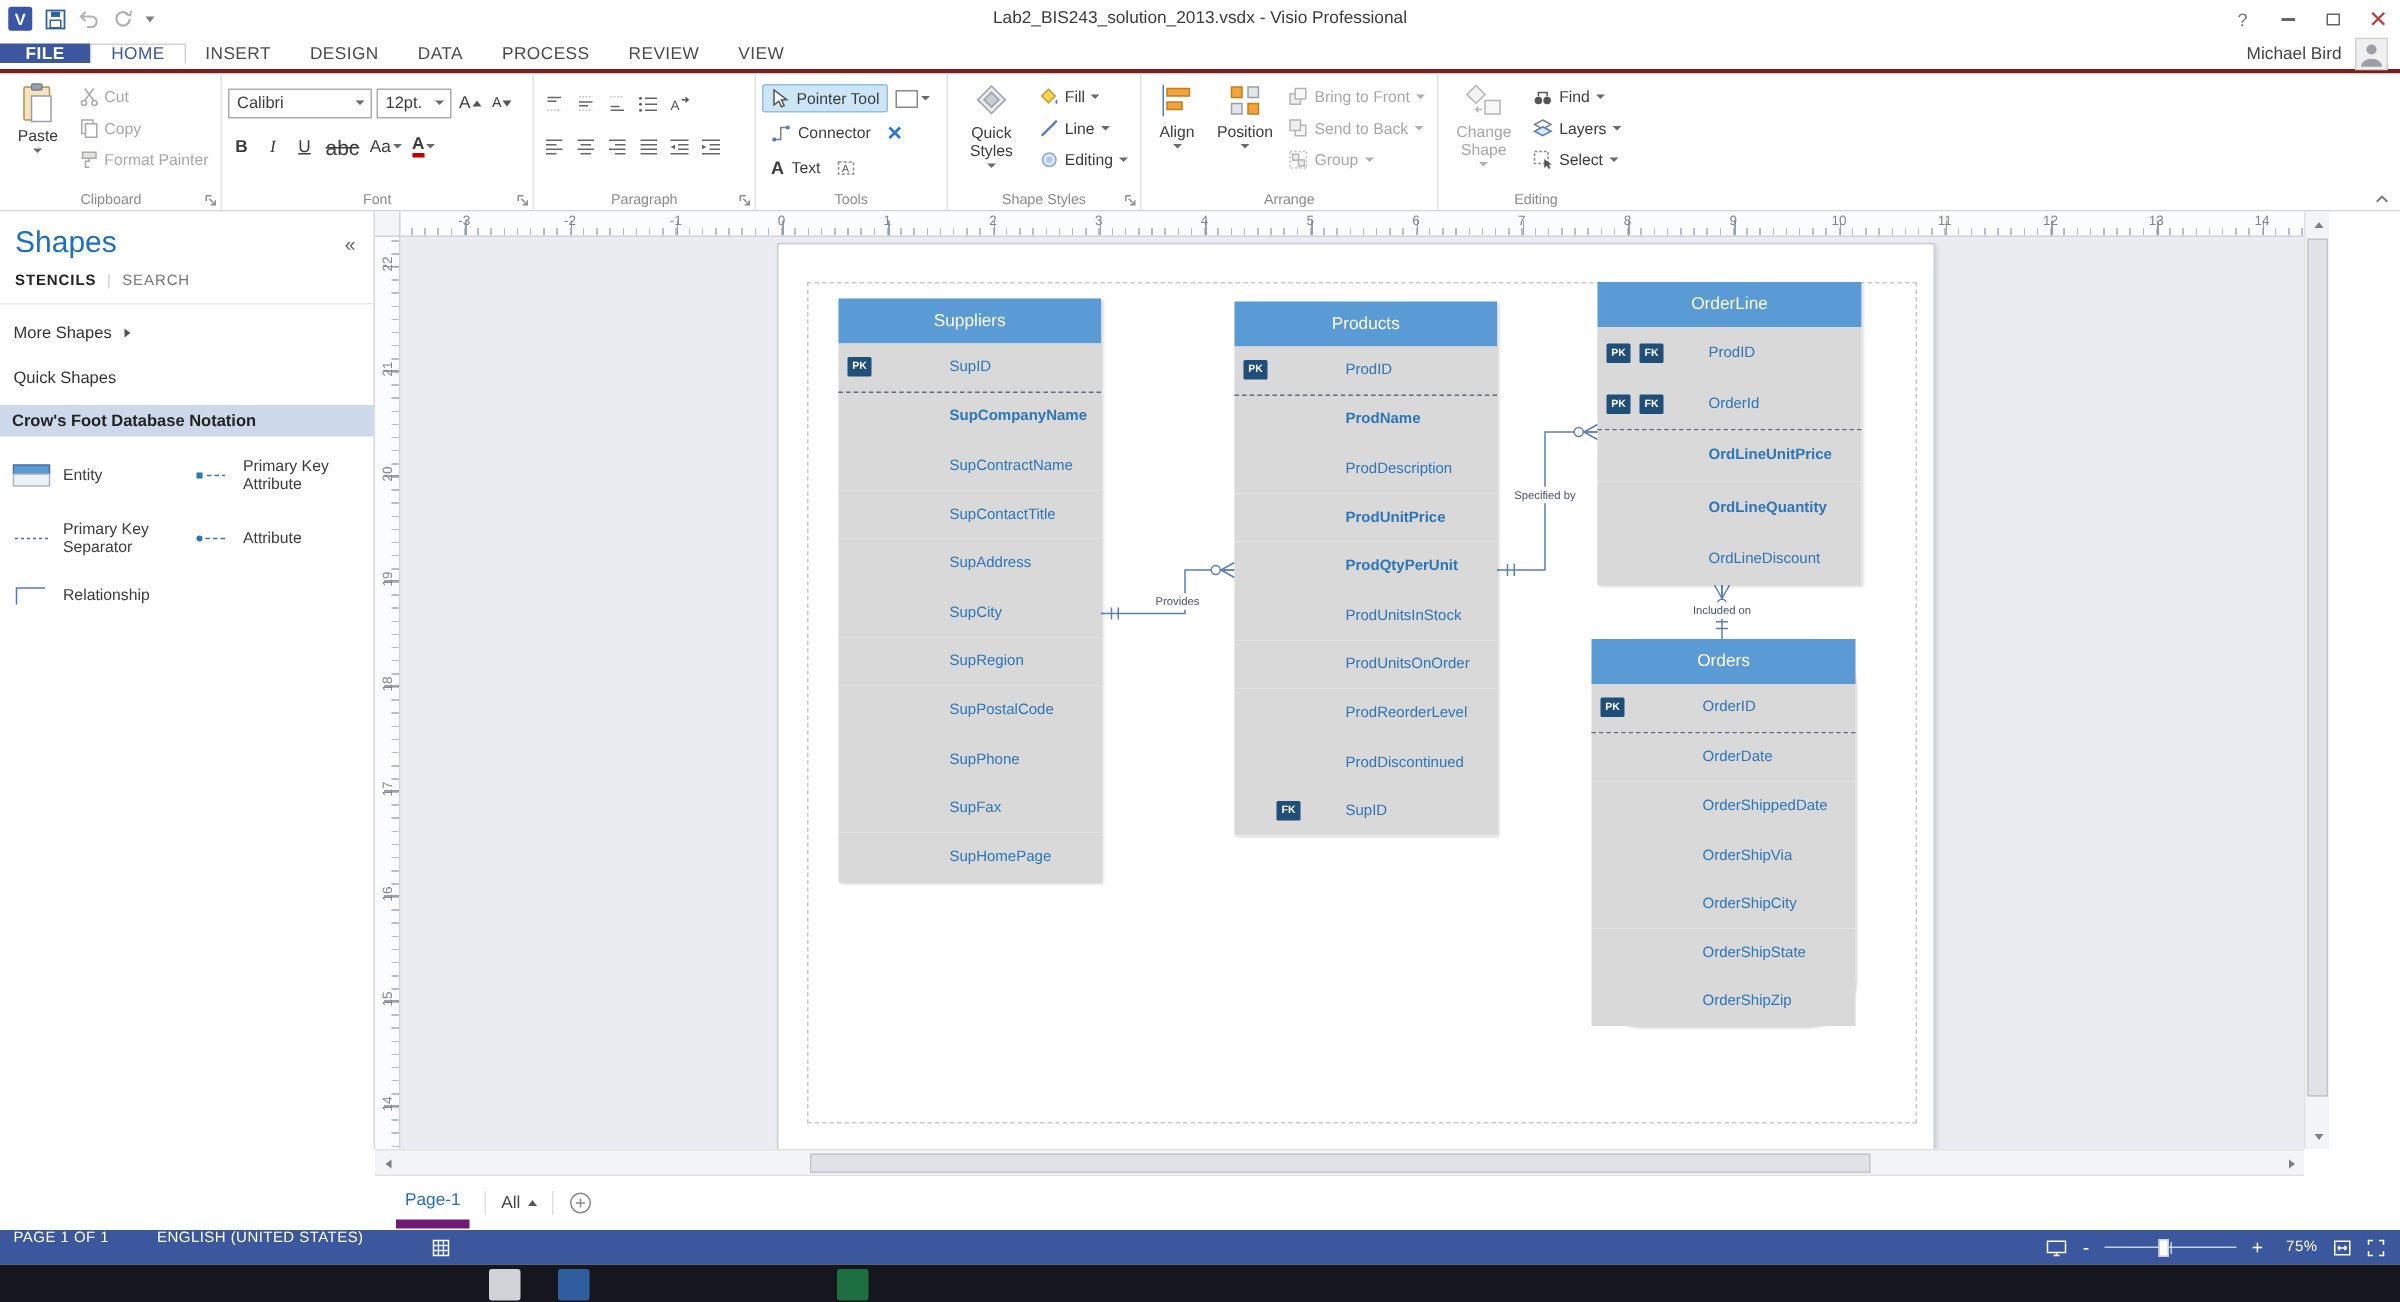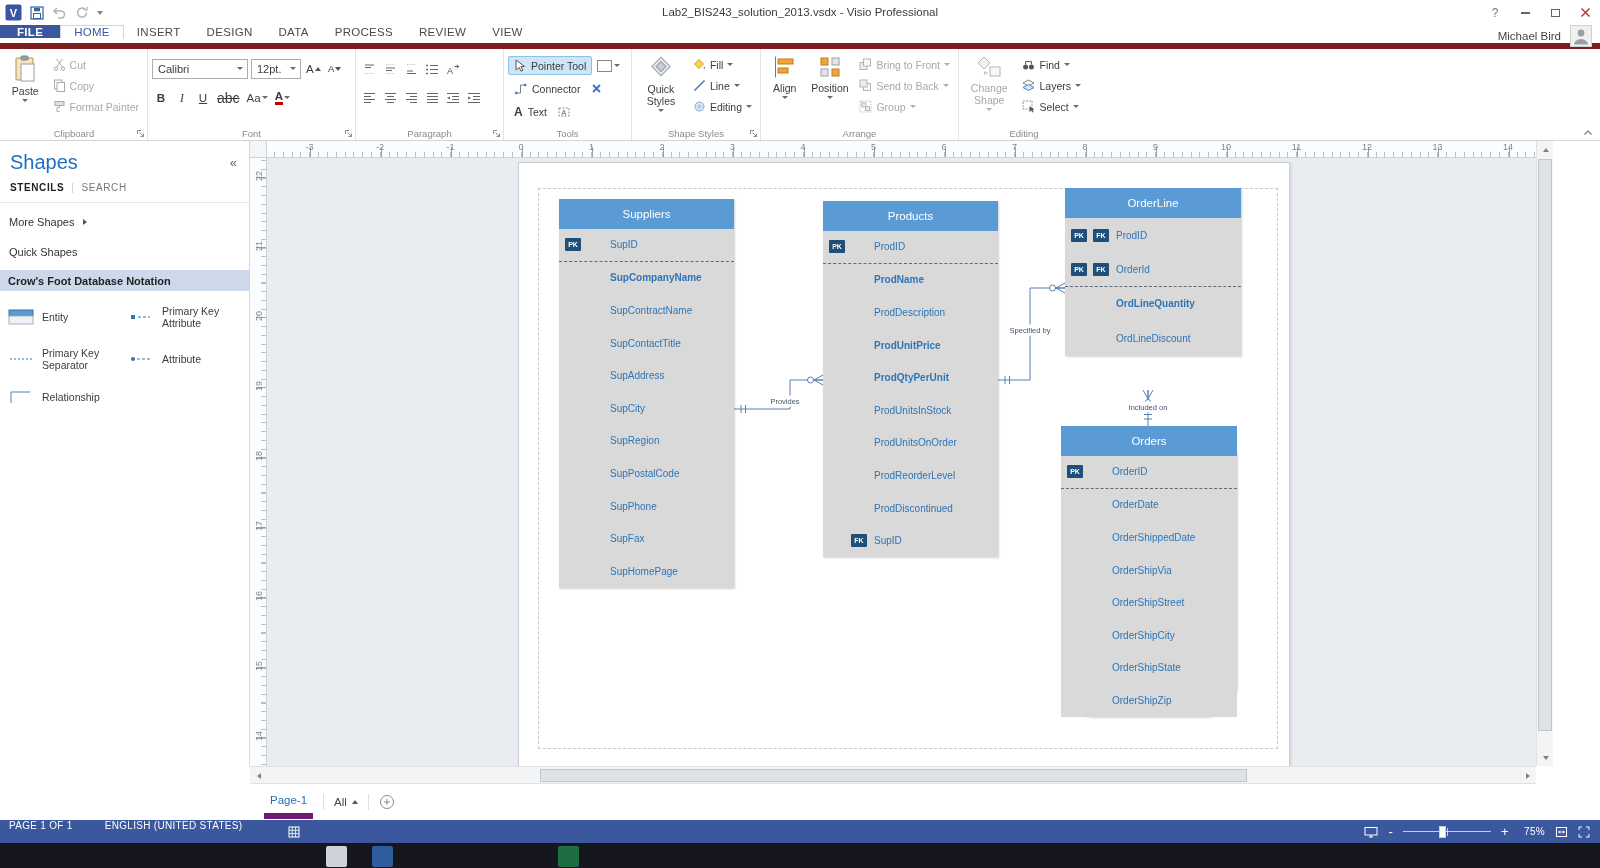--- a/index.html
+++ b/index.html
@@ -15,21 +15,21 @@
 
 #titlebar{position:absolute;left:0;top:0;width:100%;height:25px;background:#fff}
 .qat{position:absolute;left:5px;top:0;height:25px;display:flex;align-items:center;gap:8px}
 #tb-title{position:absolute;left:300px;right:300px;top:6px;text-align:center;font-size:11.5px;color:#3c3c3c;white-space:nowrap}
 #tb-right{position:absolute;right:0;top:0;height:25px;display:flex}
 .tb-btn{width:30px;height:25px;display:flex;align-items:center;justify-content:center;font-size:12px;color:#777}
 .mini-bar{width:9px;height:2px;background:#666}
 .max-box{width:9px;height:8px;border:1px solid #666}
 
 
-#tabrow{position:absolute;left:0;top:25px;width:100%;height:24px;background:#fff;border-bottom:6px solid #7f1d1d;display:flex;align-items:flex-start}
+#tabrow{position:absolute;left:0;top:25px;width:100%;height:24px;background:#fff;border-bottom:3px solid #7f1d1d;display:flex;align-items:center}
 .rtab{display:flex;align-items:center;padding:0 13px;font-size:11.5px;color:#4a4a4a;letter-spacing:.3px;cursor:default}
 .rtab.file{background:var(--c-accent);color:#fff;padding:0 17px;font-weight:bold}
 .rtab.active{color:var(--c-accent);border:1px solid #d4d4d4;border-bottom-color:#fff;background:#fff;margin-bottom:-1px;z-index:2}
 #user-area{margin-left:auto;display:flex;align-items:center;gap:9px;padding-right:8px;font-size:11.5px;color:#444}
 
 
 #ribbon{position:absolute;left:0;top:49px;width:100%;height:92px;background:#fff;border-bottom:1px solid #d4d4d4;display:flex;align-items:stretch;padding-left:1px}
 .rgroup{position:relative;border-right:1px solid #e4e4e4;padding:3px 4px 14px}
 .rg-label{position:absolute;left:0;right:0;bottom:1px;text-align:center;font-size:9.5px;color:#8b8b8b}
 .launcher{position:absolute;right:1px;bottom:1px;width:12px;height:12px;display:flex;align-items:center;justify-content:center}
@@ -92,21 +92,21 @@
 .hnum{position:absolute;top:1px;transform:translateX(-50%);font-size:9px;color:#7e868e}
 .vnum{position:absolute;left:0;width:17px;text-align:center;transform:rotate(-90deg);font-size:9px;color:#7e868e}
 #viewport{position:absolute;left:17px;top:17px;right:0;bottom:0;overflow:hidden}
 #page{position:absolute;left:251px;top:4px;width:772px;height:640px;background:#fff;border:1px solid #c9ced4;box-shadow:1px 1px 3px rgba(0,0,0,.12)}
 #page-boundary{position:absolute;left:271px;top:30px;width:740px;height:561px;border:1px dashed #c3cad2;z-index:1}
 #connector-svg{position:absolute;left:0;top:0;width:100%;height:100%;z-index:1}
 .entity{position:absolute;z-index:2;box-shadow:1px 1px 2px rgba(0,0,0,.18)}
 .entity-header{background:var(--c-entity-header);color:#fff;font-size:11.5px;display:flex;align-items:center;justify-content:center}
 .entity-row{position:relative;background:var(--c-entity-body);display:flex;align-items:center}
 .entity-row.sep{border-bottom:1px dashed #5f6b76}
-.attr-text{margin-left:51px;font-size:10px;color:var(--c-attr)}
+.attr-text{margin-left:74px;font-size:10px;color:var(--c-attr)}
 .attr-text.b{font-weight:bold}
 .kbadge{position:absolute;left:6px;width:16px;height:13px;background:var(--c-key);color:#fff;font-size:7px;font-weight:bold;display:flex;align-items:center;justify-content:center;border-radius:1px}
 .kbadge.fk{left:28px}
 
 
 #v-scrollbar{position:absolute;right:47px;top:141px;width:17px;height:625px;background:#f3f4f5;border-left:1px solid #e2e2e2}
 .sb-arrow{position:absolute;width:17px;height:17px;display:flex;align-items:center;justify-content:center}
 .sb-arrow.up{top:0}.sb-arrow.down{bottom:0}
 .sb-arrow.left{left:0;top:0}.sb-arrow.right{right:0;top:0}
 #v-thumb{position:absolute;left:1px;top:18px;width:14px;height:572px;background:#dfe2e6;border:1px solid #c3c7cc}
@@ -771,43 +771,43 @@
             <span class="kbadge pk">PK</span>
             <span class="kbadge fk">FK</span>
             <span class="attr-text">ProdID</span>
           </div>
           <div class="entity-row sep" style="height:34.4px">
             <span class="kbadge pk">PK</span>
             <span class="kbadge fk">FK</span>
             <span class="attr-text">OrderId</span>
           </div>
           <div class="entity-row" style="height:34.4px">
+            <span class="attr-text b">OrdLineUnitPrice</span>
+          </div>
+          <div class="entity-row" style="height:34.4px">
             <span class="attr-text b">OrdLineQuantity</span>
           </div>
           <div class="entity-row" style="height:34.4px">
             <span class="attr-text">OrdLineDiscount</span>
           </div>
         </div>
         <div class="entity" style="left: 794px; top: 268px; width: 176px; border-radius: 32px;">
           <div class="entity-header" style="height:30px">Orders</div>
           <div class="entity-row sep" style="height:32.6px">
             <span class="kbadge pk">PK</span>
             <span class="attr-text">OrderID</span>
           </div>
           <div class="entity-row" style="height:32.6px">
             <span class="attr-text">OrderDate</span>
           </div>
           <div class="entity-row" style="height:32.6px">
             <span class="attr-text">OrderShippedDate</span>
           </div>
           <div class="entity-row" style="height:32.6px">
             <span class="attr-text">OrderShipVia</span>
-          </div>
-          <div class="entity-row" style="height:32.6px">
-            <span class="attr-text">OrderShipStreet</span>
           </div>
           <div class="entity-row" style="height:32.6px">
             <span class="attr-text">OrderShipCity</span>
           </div>
           <div class="entity-row" style="height:32.6px">
             <span class="attr-text">OrderShipState</span>
           </div>
           <div class="entity-row" style="height:32.6px">
             <span class="attr-text">OrderShipZip</span>
           </div>

